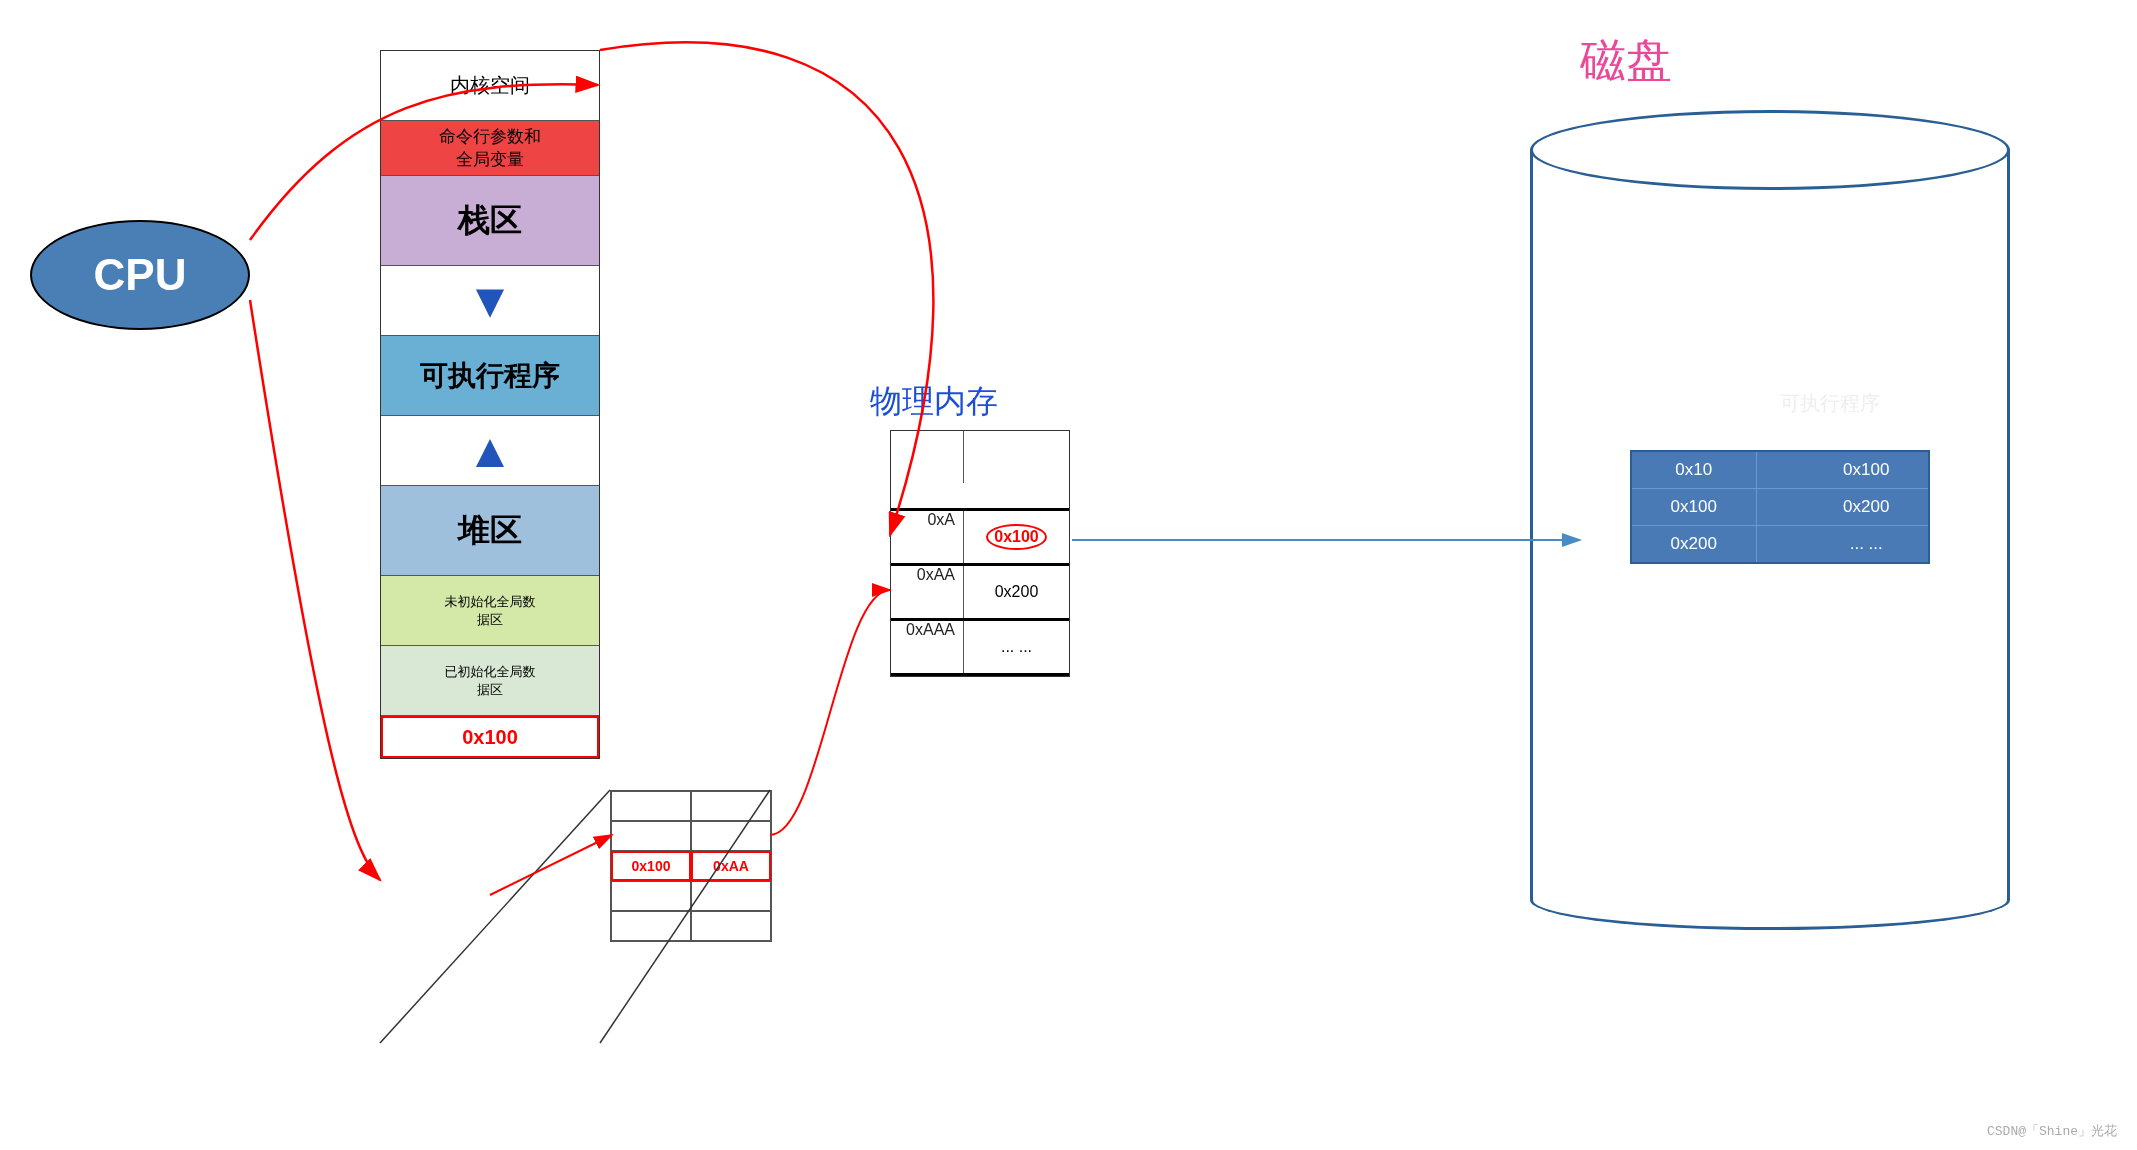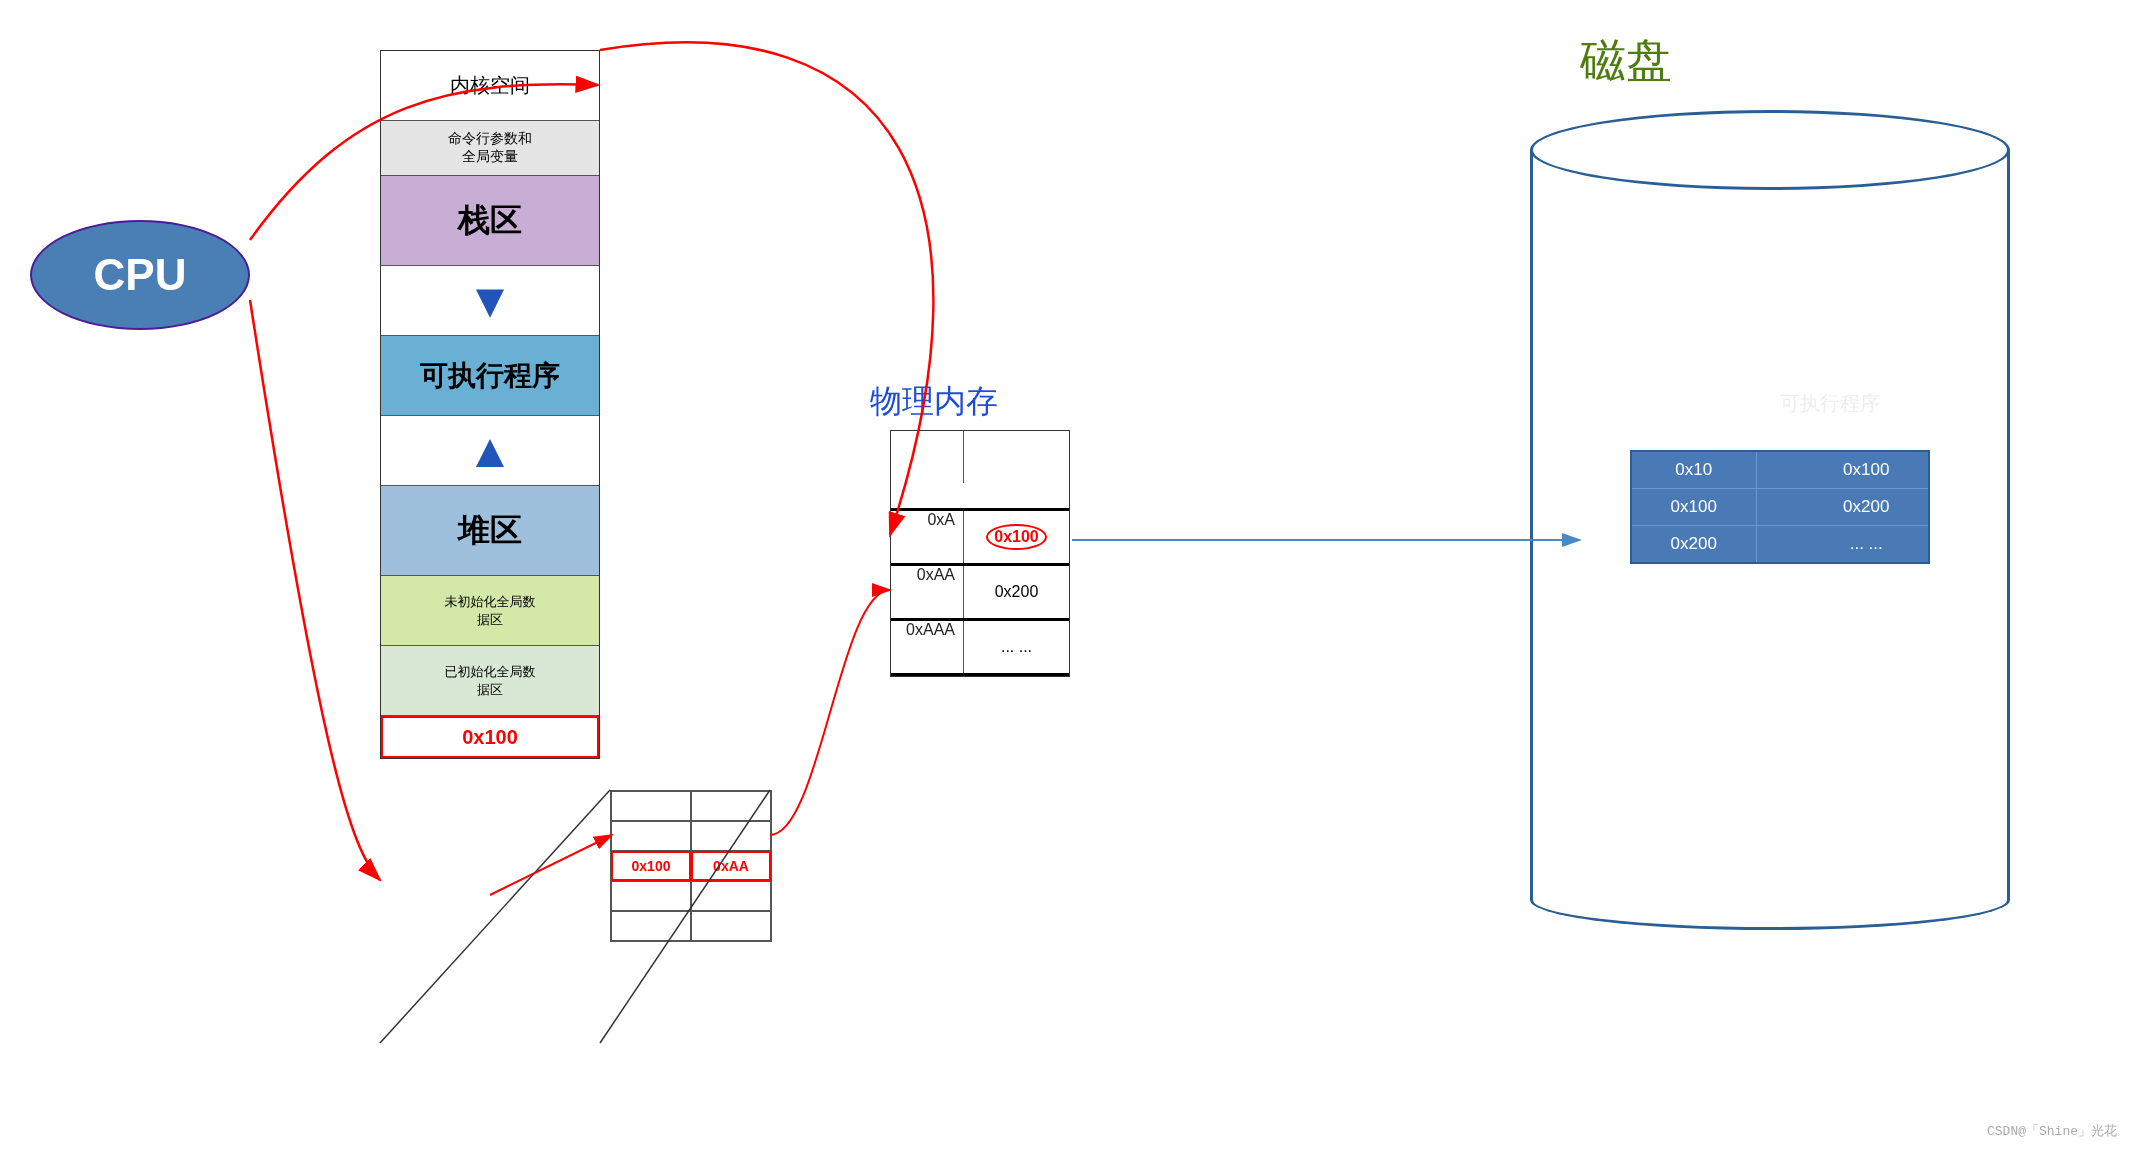--- a/index.html
+++ b/index.html
@@ -25,21 +25,21 @@
       width: 220px;
       height: 110px;
       background: #4a7fb5;
       border-radius: 50%;
       display: flex;
       align-items: center;
       justify-content: center;
       color: white;
       font-size: 44px;
       font-weight: bold;
-      border: 2px solid #4c1d95;
+      border: 2px solid #000000;
     }
 
     
     .virt-mem {
       position: absolute;
       left: 380px;
       top: 50px;
       width: 220px;
       display: flex;
       flex-direction: column;
@@ -49,21 +49,21 @@
       width: 100%;
       border-bottom: 1px solid #555;
       display: flex;
       align-items: center;
       justify-content: center;
       text-align: center;
       font-size: 16px;
       padding: 4px 2px;
     }
     .seg-kernel    { background: #ffffff; min-height: 70px; font-size: 20px; }
-    .seg-cmdargs   { background: #e5e5e5; min-height: 55px; font-size: 14px; }
+    .seg-cmdargs   { background: #ef4444; min-height: 55px; font-size: 17px; }
     .seg-stack     { background: #c8aed4; min-height: 90px; font-size: 32px; font-weight: bold; }
     .seg-arrow-down{ background: #ffffff; min-height: 70px; font-size: 48px; color: #2255bb; }
     .seg-shared    { background: #6ab0d4; min-height: 80px; font-size: 28px; font-weight: bold; }
     .seg-arrow-up  { background: #ffffff; min-height: 70px; font-size: 48px; color: #2255bb; }
     .seg-heap      { background: #9ec0dc; min-height: 90px; font-size: 32px; font-weight: bold; }
     .seg-uninit    { background: #d4e8a8; min-height: 70px; font-size: 13px; }
     .seg-init      { background: #d8e8d4; min-height: 70px; font-size: 13px; }
     .seg-ptr       { background: #ffffff; min-height: 42px; color: red; font-size: 20px; font-weight: bold; border: 2px solid red; }
     .seg-code      { background: #d4a8a8; min-height: 75px; font-size: 15px; }
 
@@ -140,21 +140,21 @@
     .phys-top-empty {
       min-height: 80px;
     }
 
     
     .disk-label {
       position: absolute;
       left: 1580px;
       top: 30px;
       font-size: 46px;
-      color: #4d7c0f;
+      color: #ec4899;
     }
     .disk-container {
       position: absolute;
       left: 1480px;
       top: 110px;
       width: 580px;
       height: 900px;
     }
     
     .cylinder {

